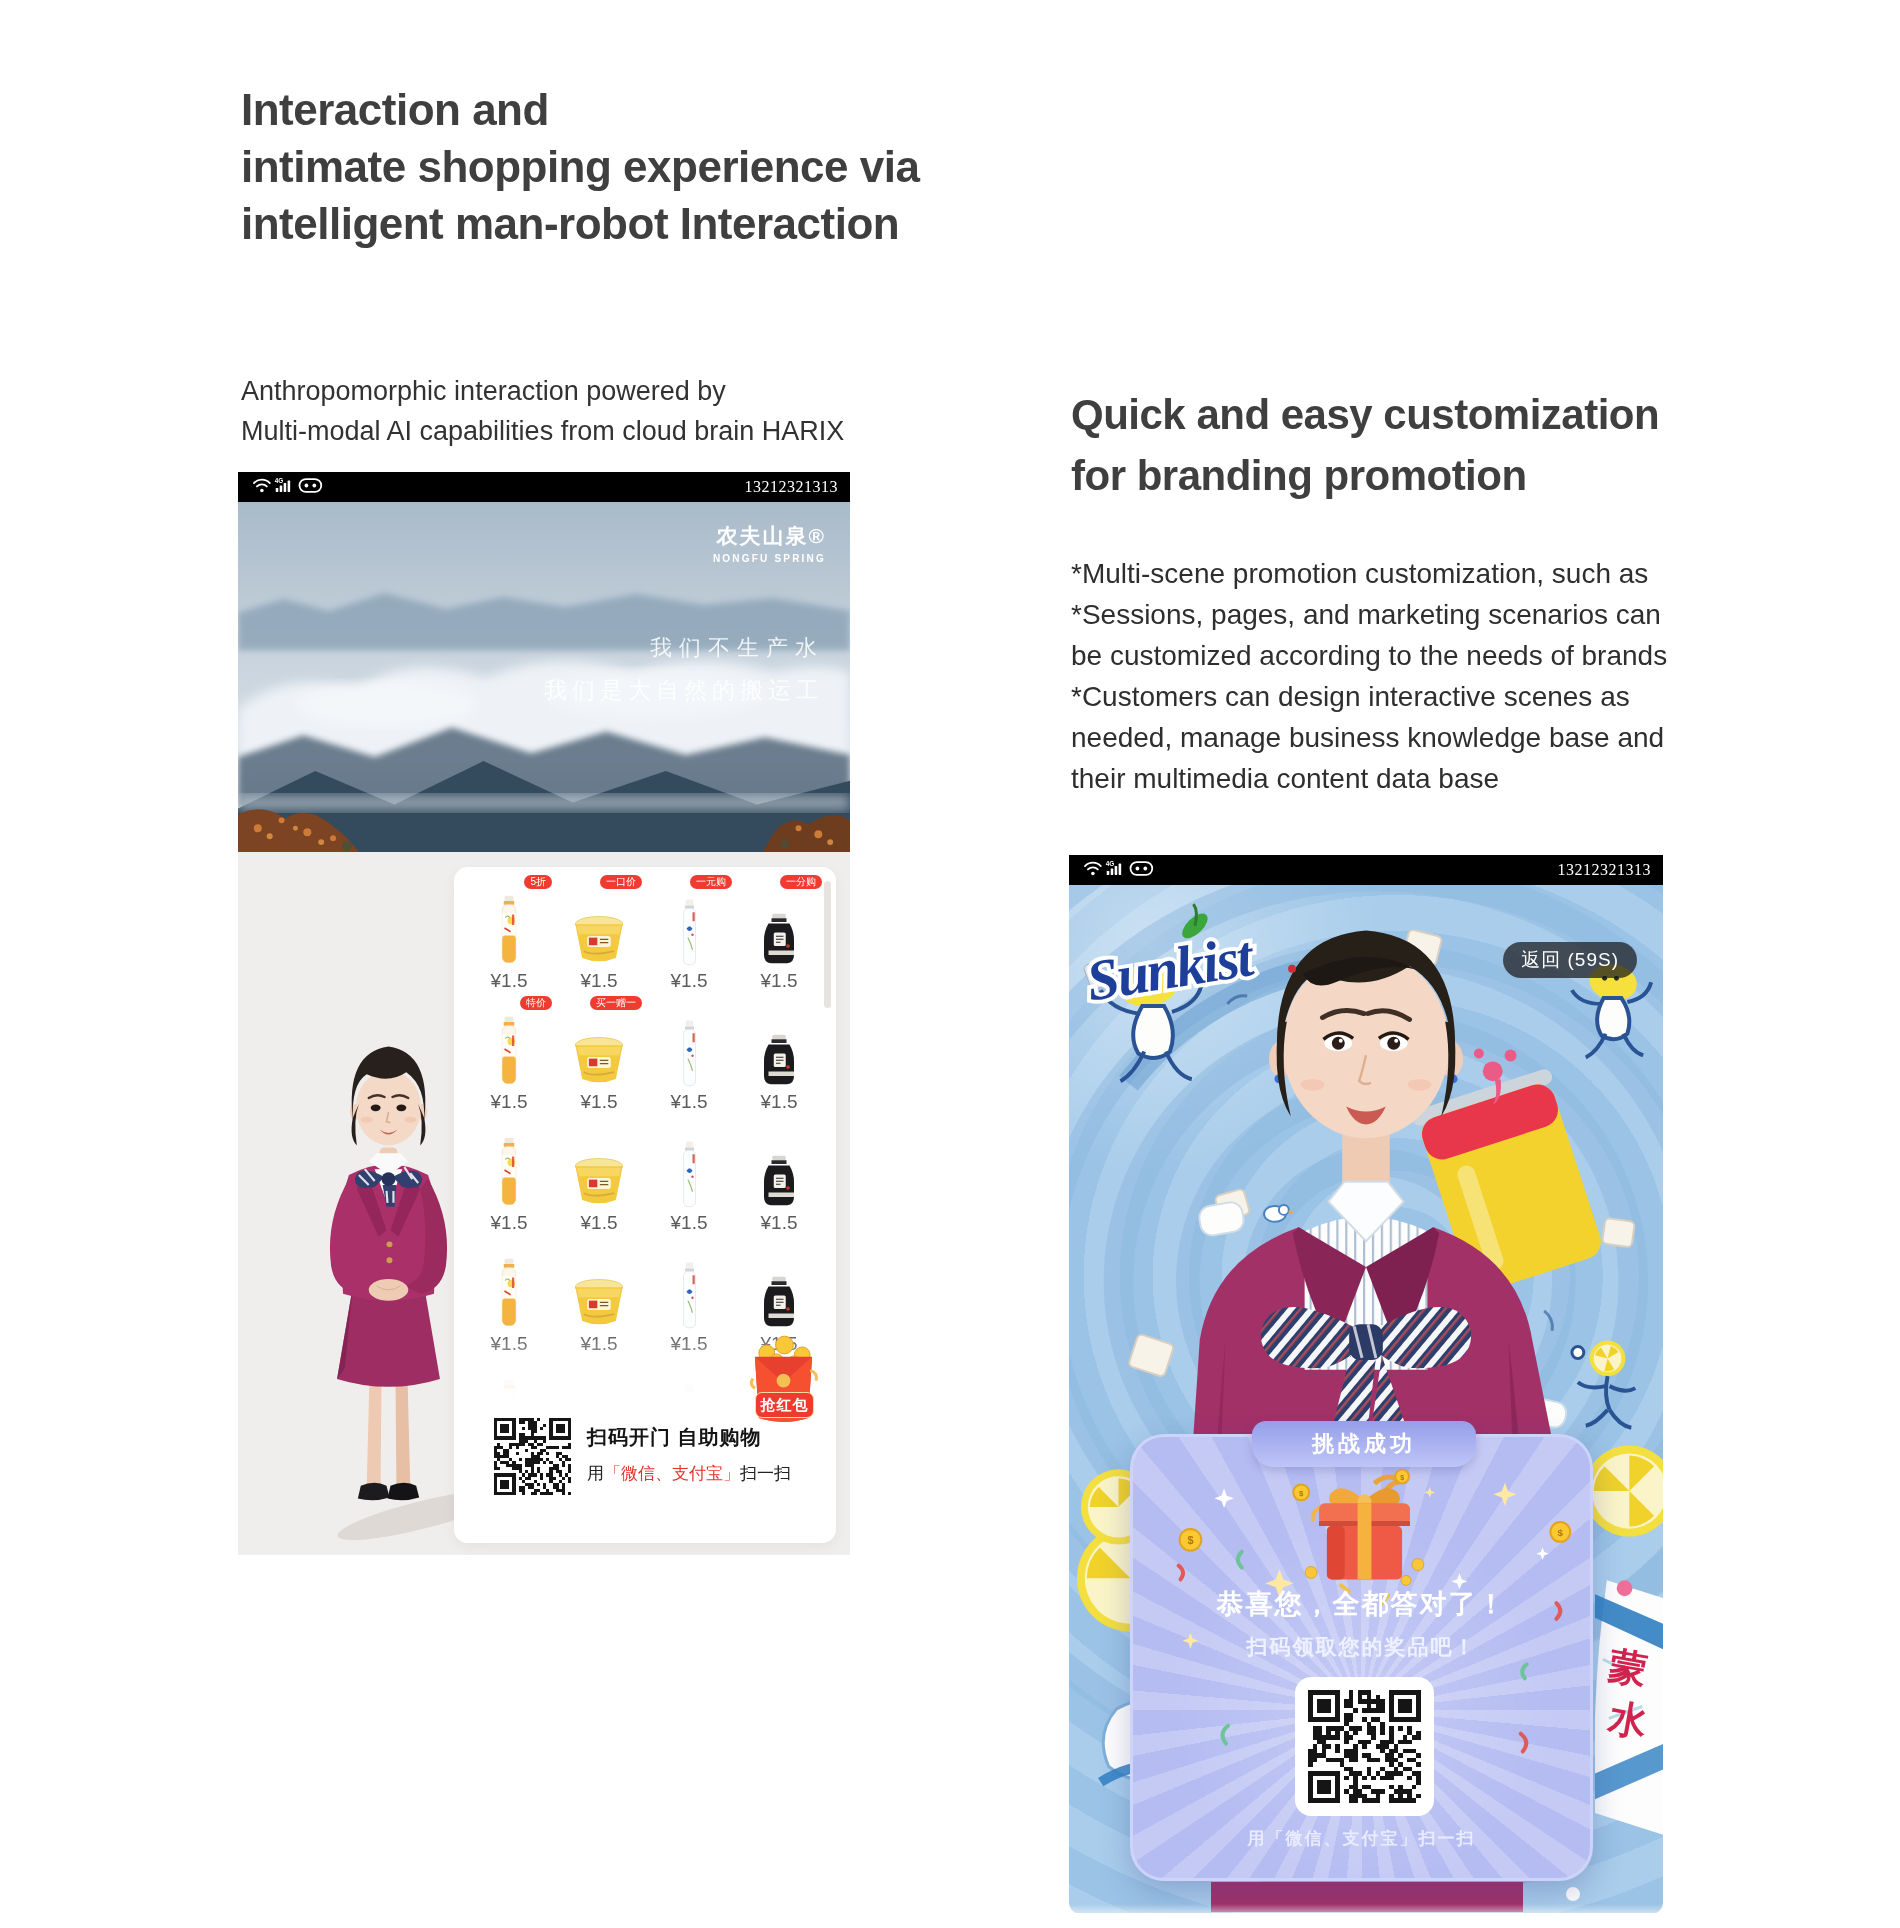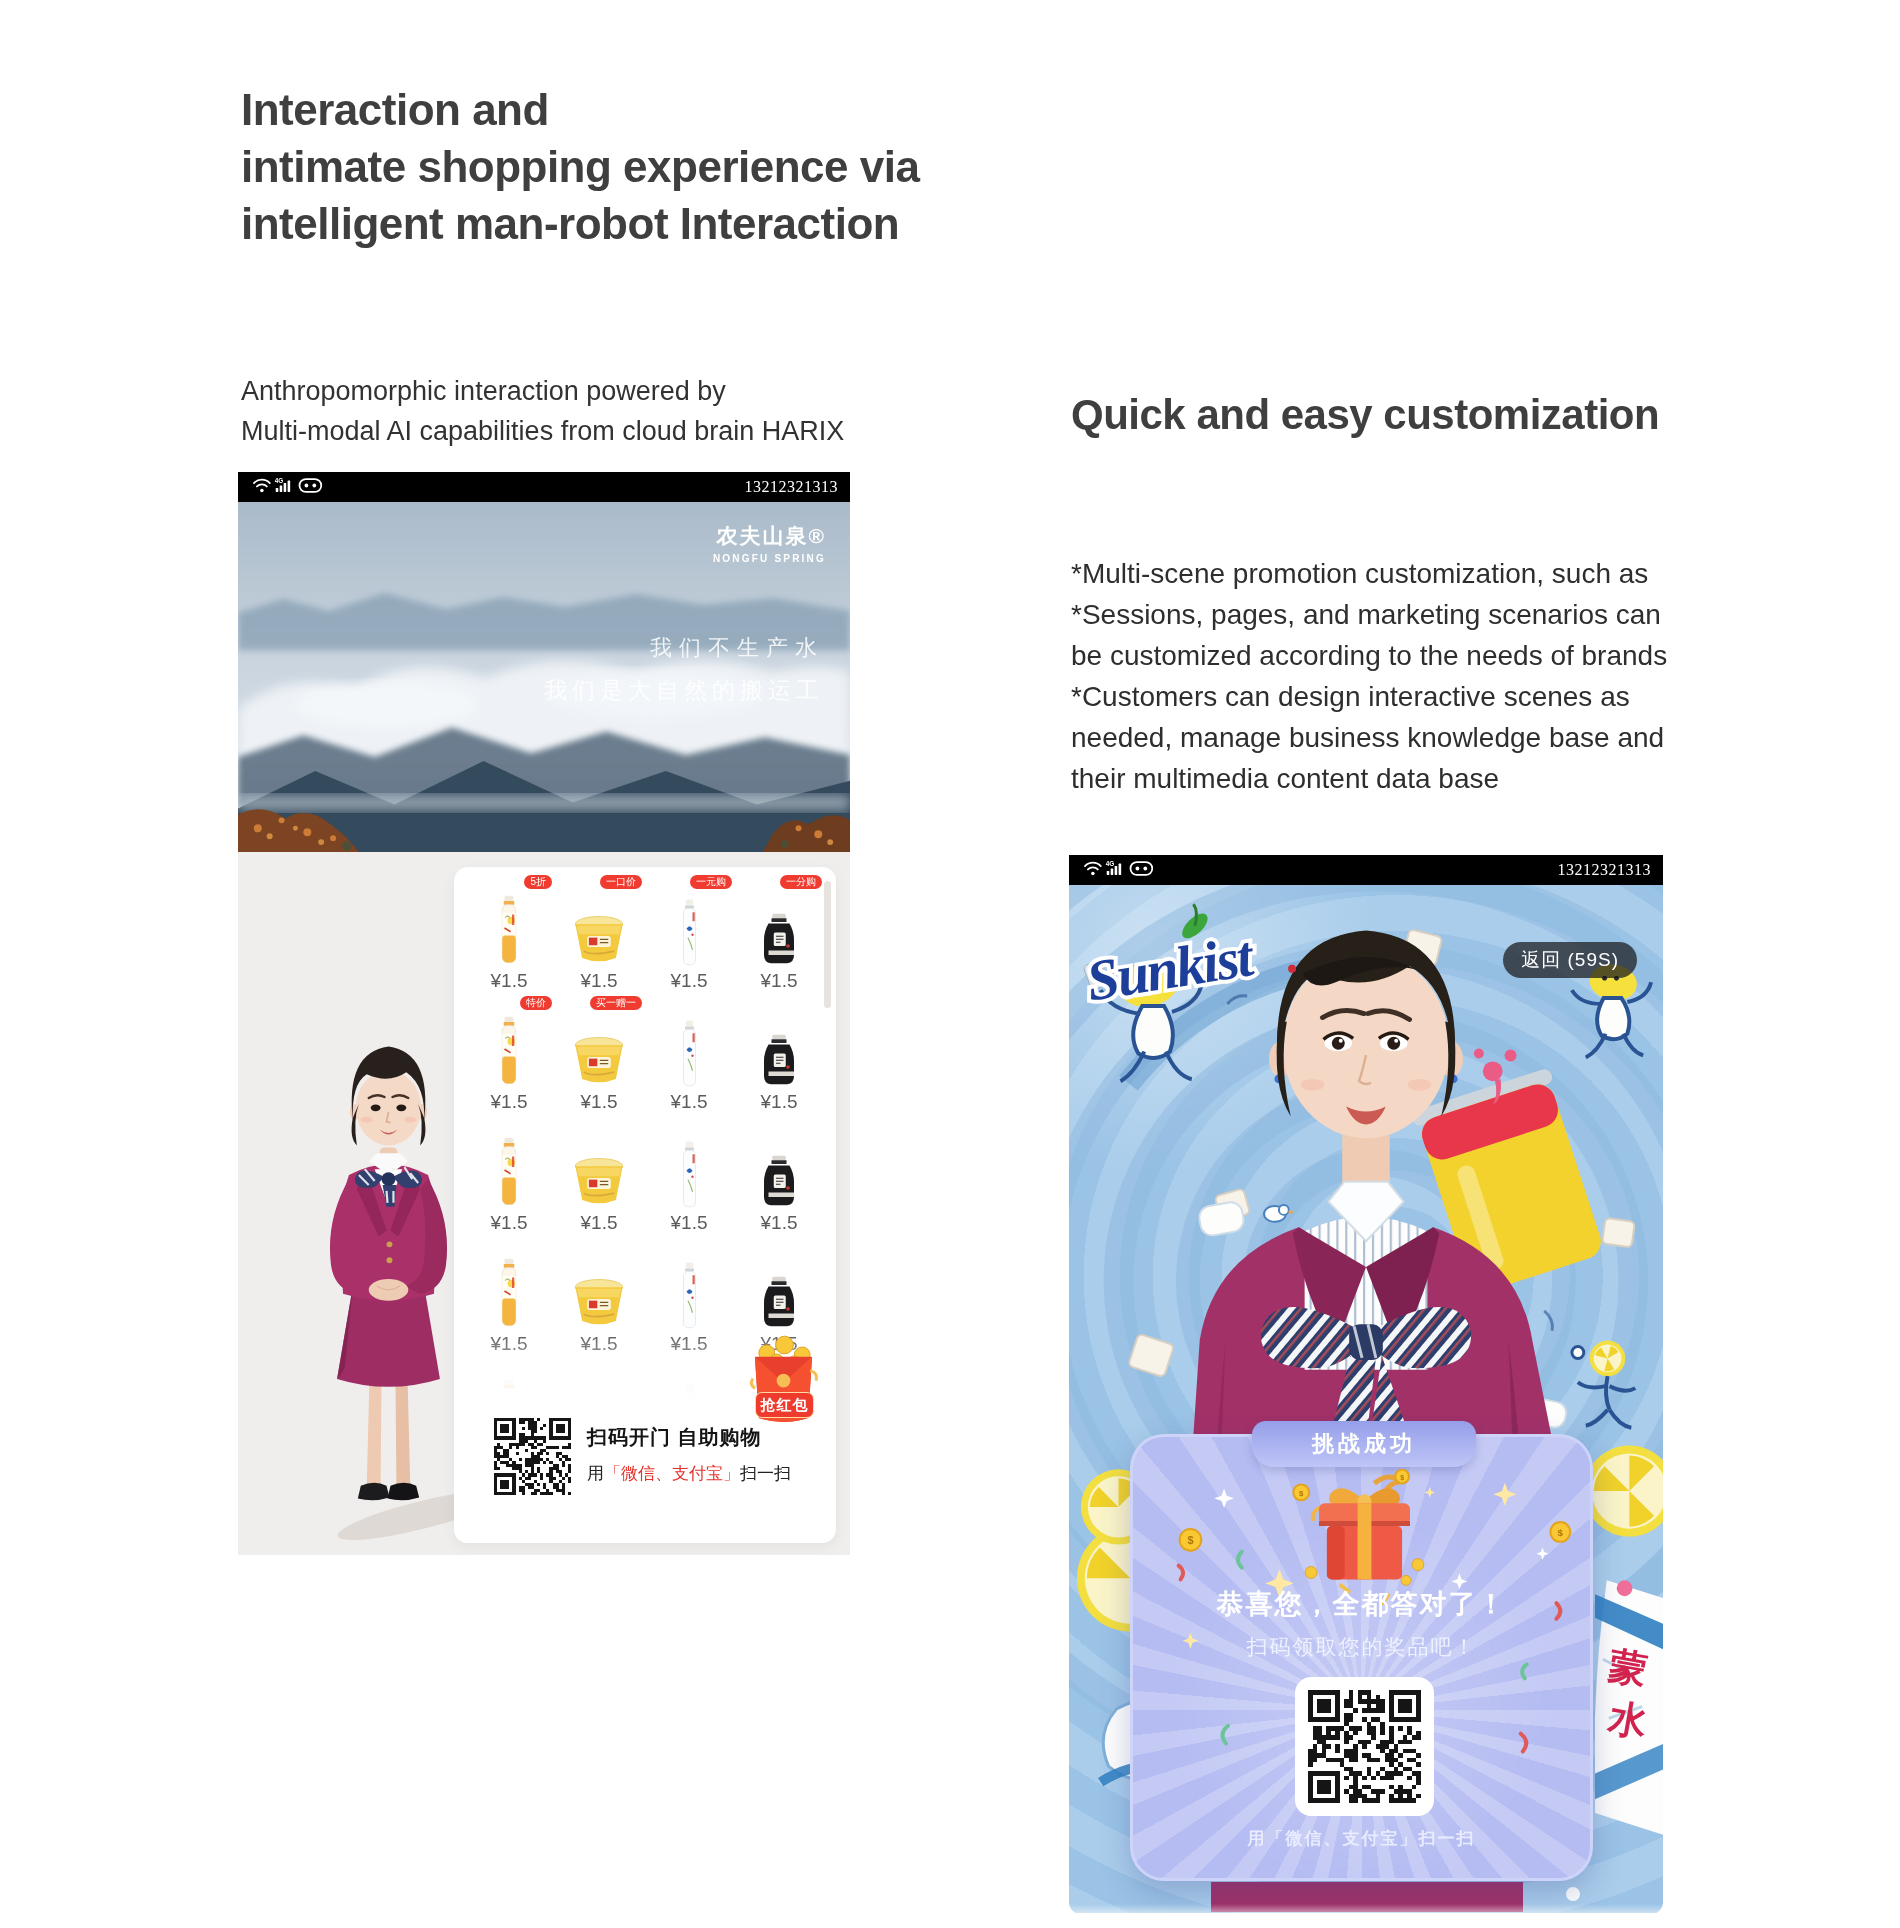--- a/index.html
+++ b/index.html
@@ -69,21 +69,21 @@
      background:repeating-conic-gradient(from -90deg at 50% 62%,rgba(255,255,255,.22) 0deg 5deg,rgba(255,255,255,0) 5deg 11.25deg),
        radial-gradient(circle at 50% 60%,rgba(255,255,255,.22),rgba(255,255,255,0) 55%);}
   .ptab{position:absolute;left:119px;top:-16px;width:224px;height:46px;z-index:5;
      background:linear-gradient(#959fe9,#bfc5f7);border-radius:14px 14px 22px 22px;
      color:#fff;font-size:22px;font-weight:700;letter-spacing:4px;text-align:center;line-height:46px;
      box-shadow:0 4px 10px rgba(70,80,150,.25);}
   .pdeco{position:absolute;left:0;top:0;z-index:5;}
   .congrats{position:absolute;left:0;top:149px;width:100%;text-align:center;color:#fff;font-size:27px;
             font-weight:700;letter-spacing:2px;z-index:6;}
   .phint{position:absolute;left:0;top:196px;width:100%;text-align:center;color:#eef1ff;font-size:21px;
-         letter-spacing:2px;z-index:6;font-weight:400;}
+         letter-spacing:2px;z-index:6;font-weight:700;}
   .qrbox{position:absolute;left:162px;top:240px;width:139px;height:139px;background:#fff;border-radius:16px;z-index:6;
          display:flex;align-items:center;justify-content:center;}
   .pscan{position:absolute;left:0;top:390px;width:100%;text-align:center;color:#e9ecff;font-size:17px;
          font-weight:700;letter-spacing:2px;z-index:6;}
   .skirtband{position:absolute;left:142px;top:997px;width:312px;height:30px;background:#a23168;z-index:3;}
   .whitedot{position:absolute;left:497px;top:1002px;width:14px;height:14px;border-radius:50%;background:#fff;z-index:3;}
   .bottomfade{position:absolute;left:0;bottom:0;width:100%;height:10px;z-index:6;
       background:linear-gradient(rgba(255,255,255,0),rgba(255,255,255,.55));}
 </style>
 </head>
@@ -771,20 +771,21 @@
             </svg>
             <div class="rplabel">抢红包</div>
           </div>
         </div>
       </div>
     </div>
   </div>
 
   <h1 class="abs big-title rt" style="margin:0;">
     <div>Quick and easy customization</div>
+    <div>for branding promotion</div>
   </h1>
   <div class="abs bodytext">
     <div>*Multi-scene promotion customization, such as</div>
     <div>*Sessions, pages, and marketing scenarios can</div>
     <div>be customized according to the needs of brands</div>
     <div>*Customers can design interactive scenes as</div>
     <div>needed, manage business knowledge base and</div>
     <div>their multimedia content data base</div>
   </div>
 

